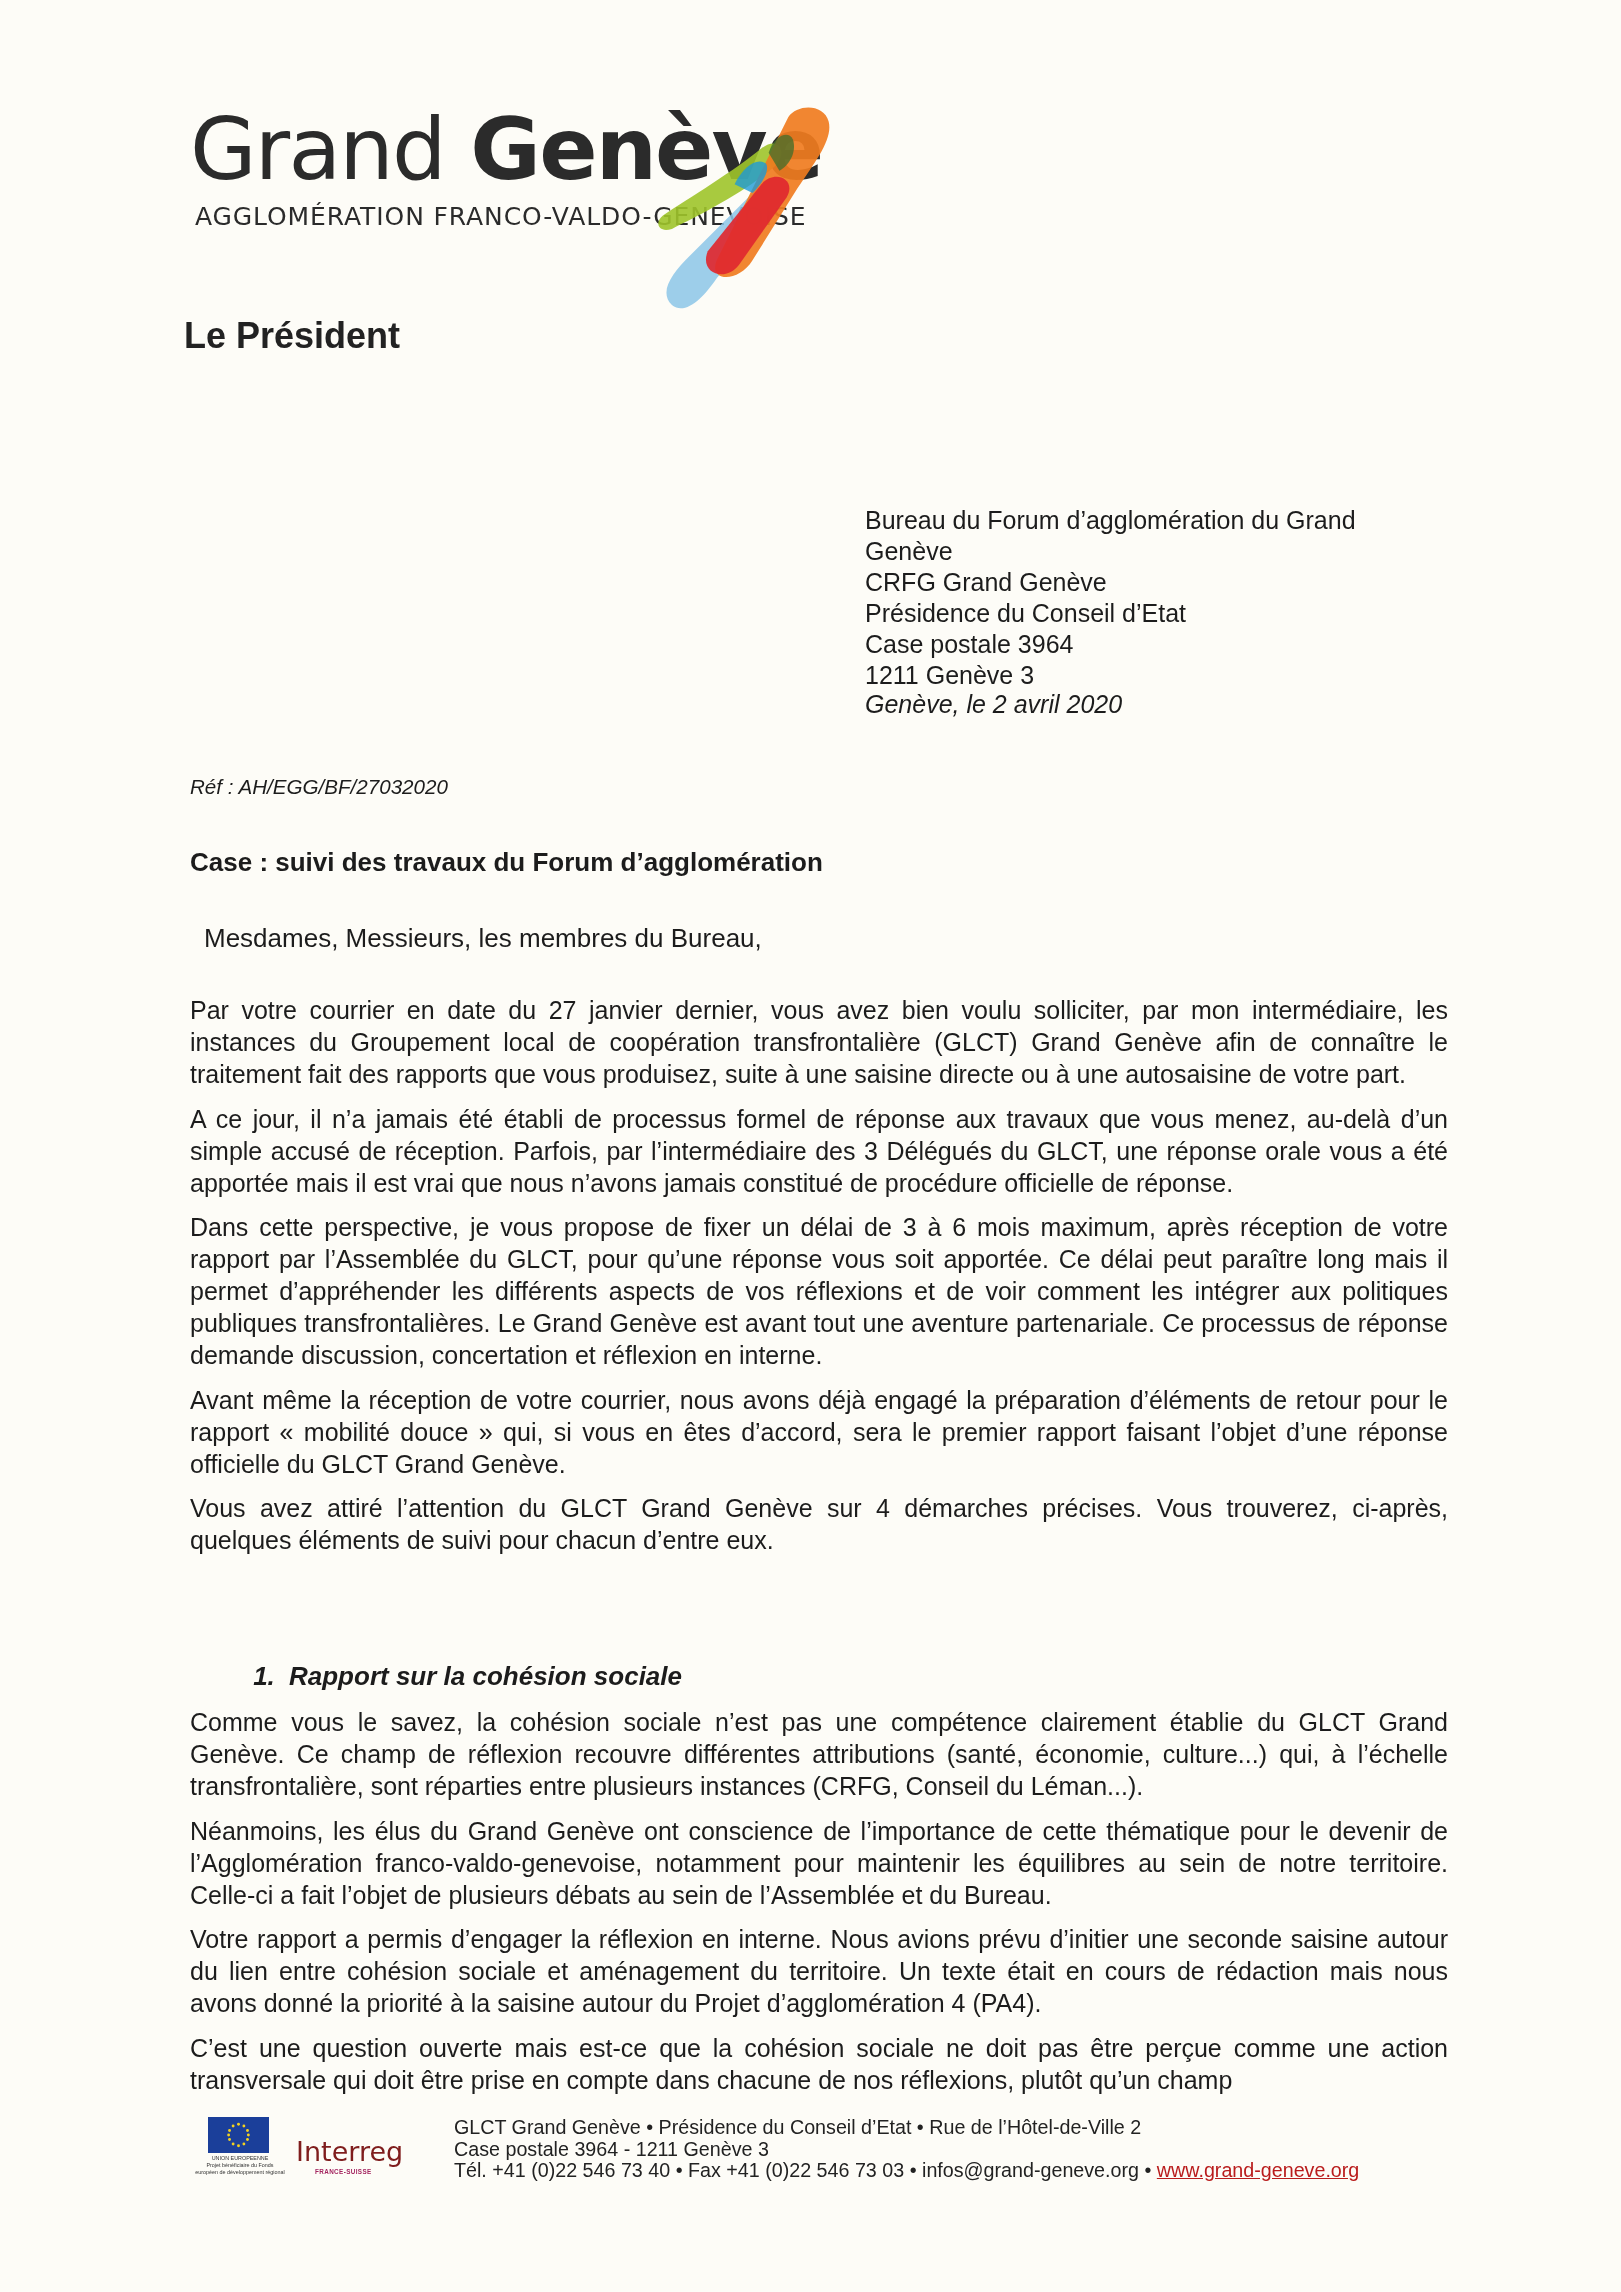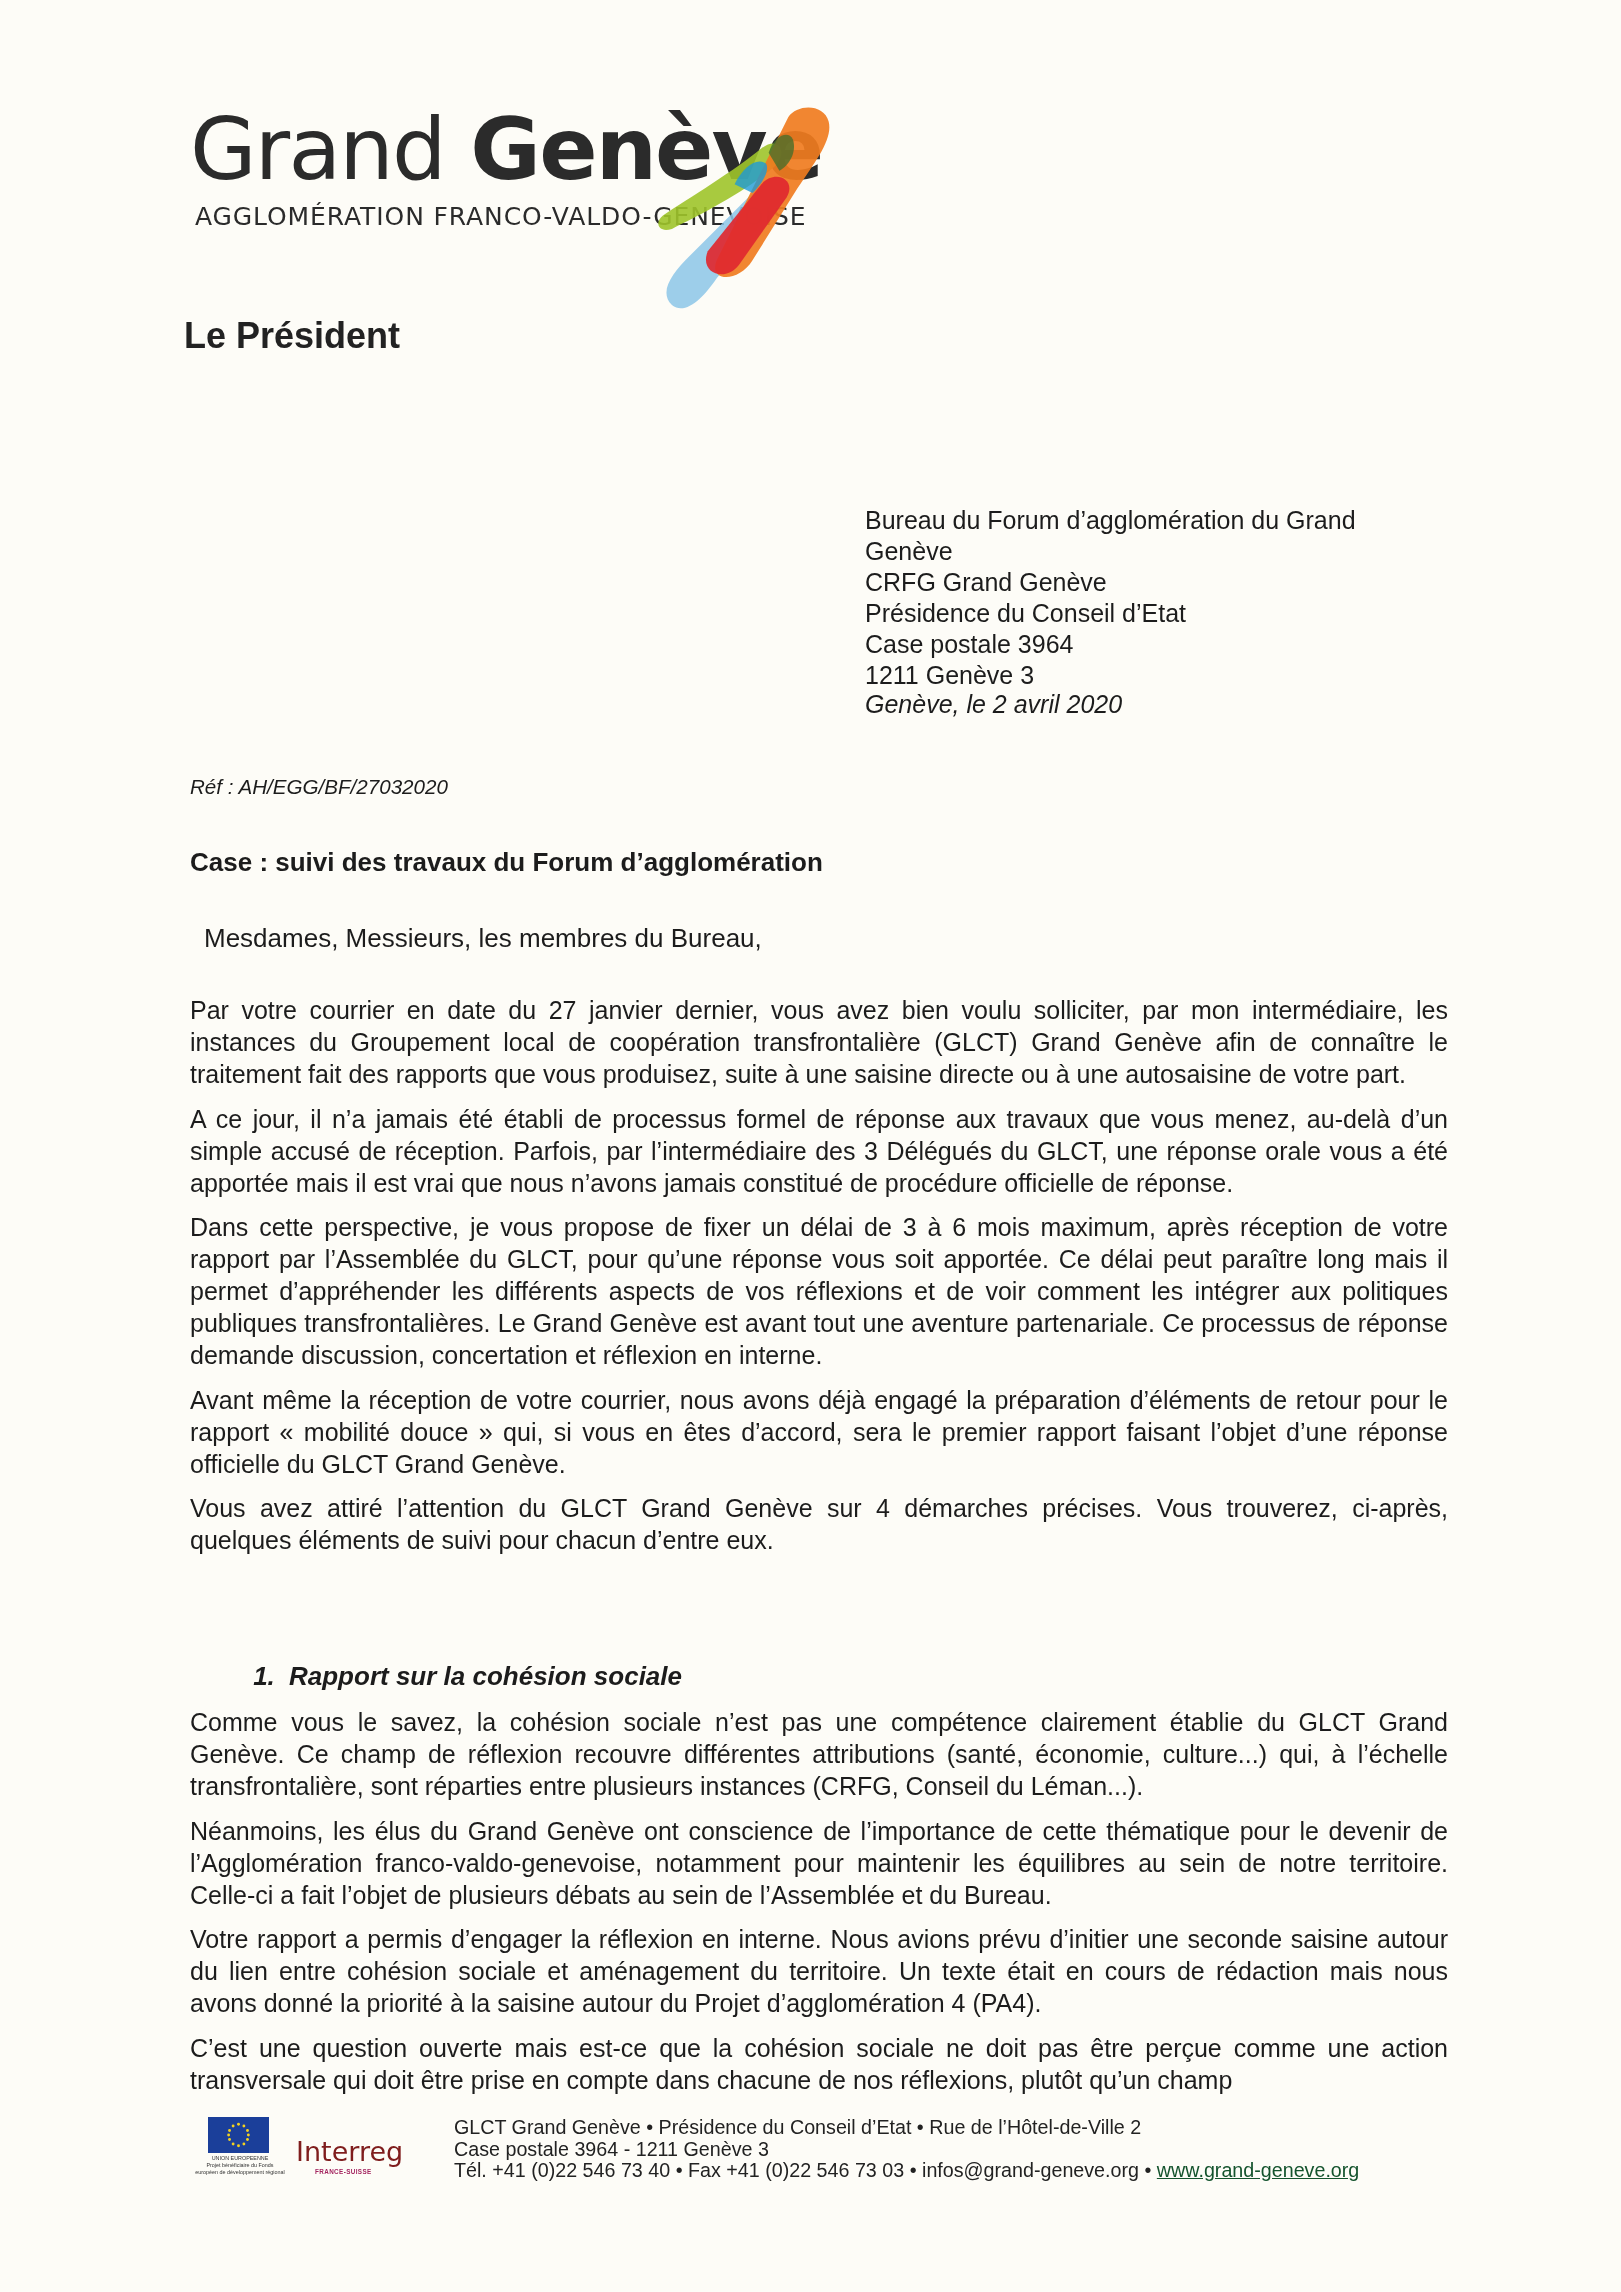--- a/index.html
+++ b/index.html
@@ -35,21 +35,21 @@
   .section-title { left: 239px; top: 1661px; font-size: 26px; font-weight: bold; font-style: italic; text-align: center; }
   .section-title .num { display: inline-block; width: 50px; }
   .p2 { top: 1706px; }
 
   .footer-eu { left: 208px; top: 2117px; width: 61px; height: 36px; background: #1b3f9a; }
   .footer-eu-caption { left: 195px; top: 2155px; width: 90px; font-size: 5.4px; text-align: center; color: #333; line-height: 7.2px; }
   .interreg { left: 296px; top: 2136px; font-size: 27px; color: #7f1d1d; font-family: "DejaVu Sans", sans-serif; }
   .interreg-sub { left: 315px; top: 2168px; font-size: 6.3px; font-weight: bold; color: #a3245f; letter-spacing: 0.4px; }
   .foot-text { left: 454px; top: 2117px; font-size: 19.7px; line-height: 21.5px; color: #222; }
   .foot-text div { white-space: nowrap; }
-  .foot-text a { color: #14532d; text-decoration: underline; }
+  .foot-text a { color: #b91c1c; text-decoration: underline; }
 </style>
 </head>
 <body>
 
 <div class="abs logo-title">
   <span class="light">Grand</span>
   <span class="bold">Genève</span>
 </div>
 <div class="abs logo-sub">AGGLOMÉRATION FRANCO-VALDO-GENEVOISE</div>
 <svg class="abs logo-mark" viewBox="0 0 230 250">

